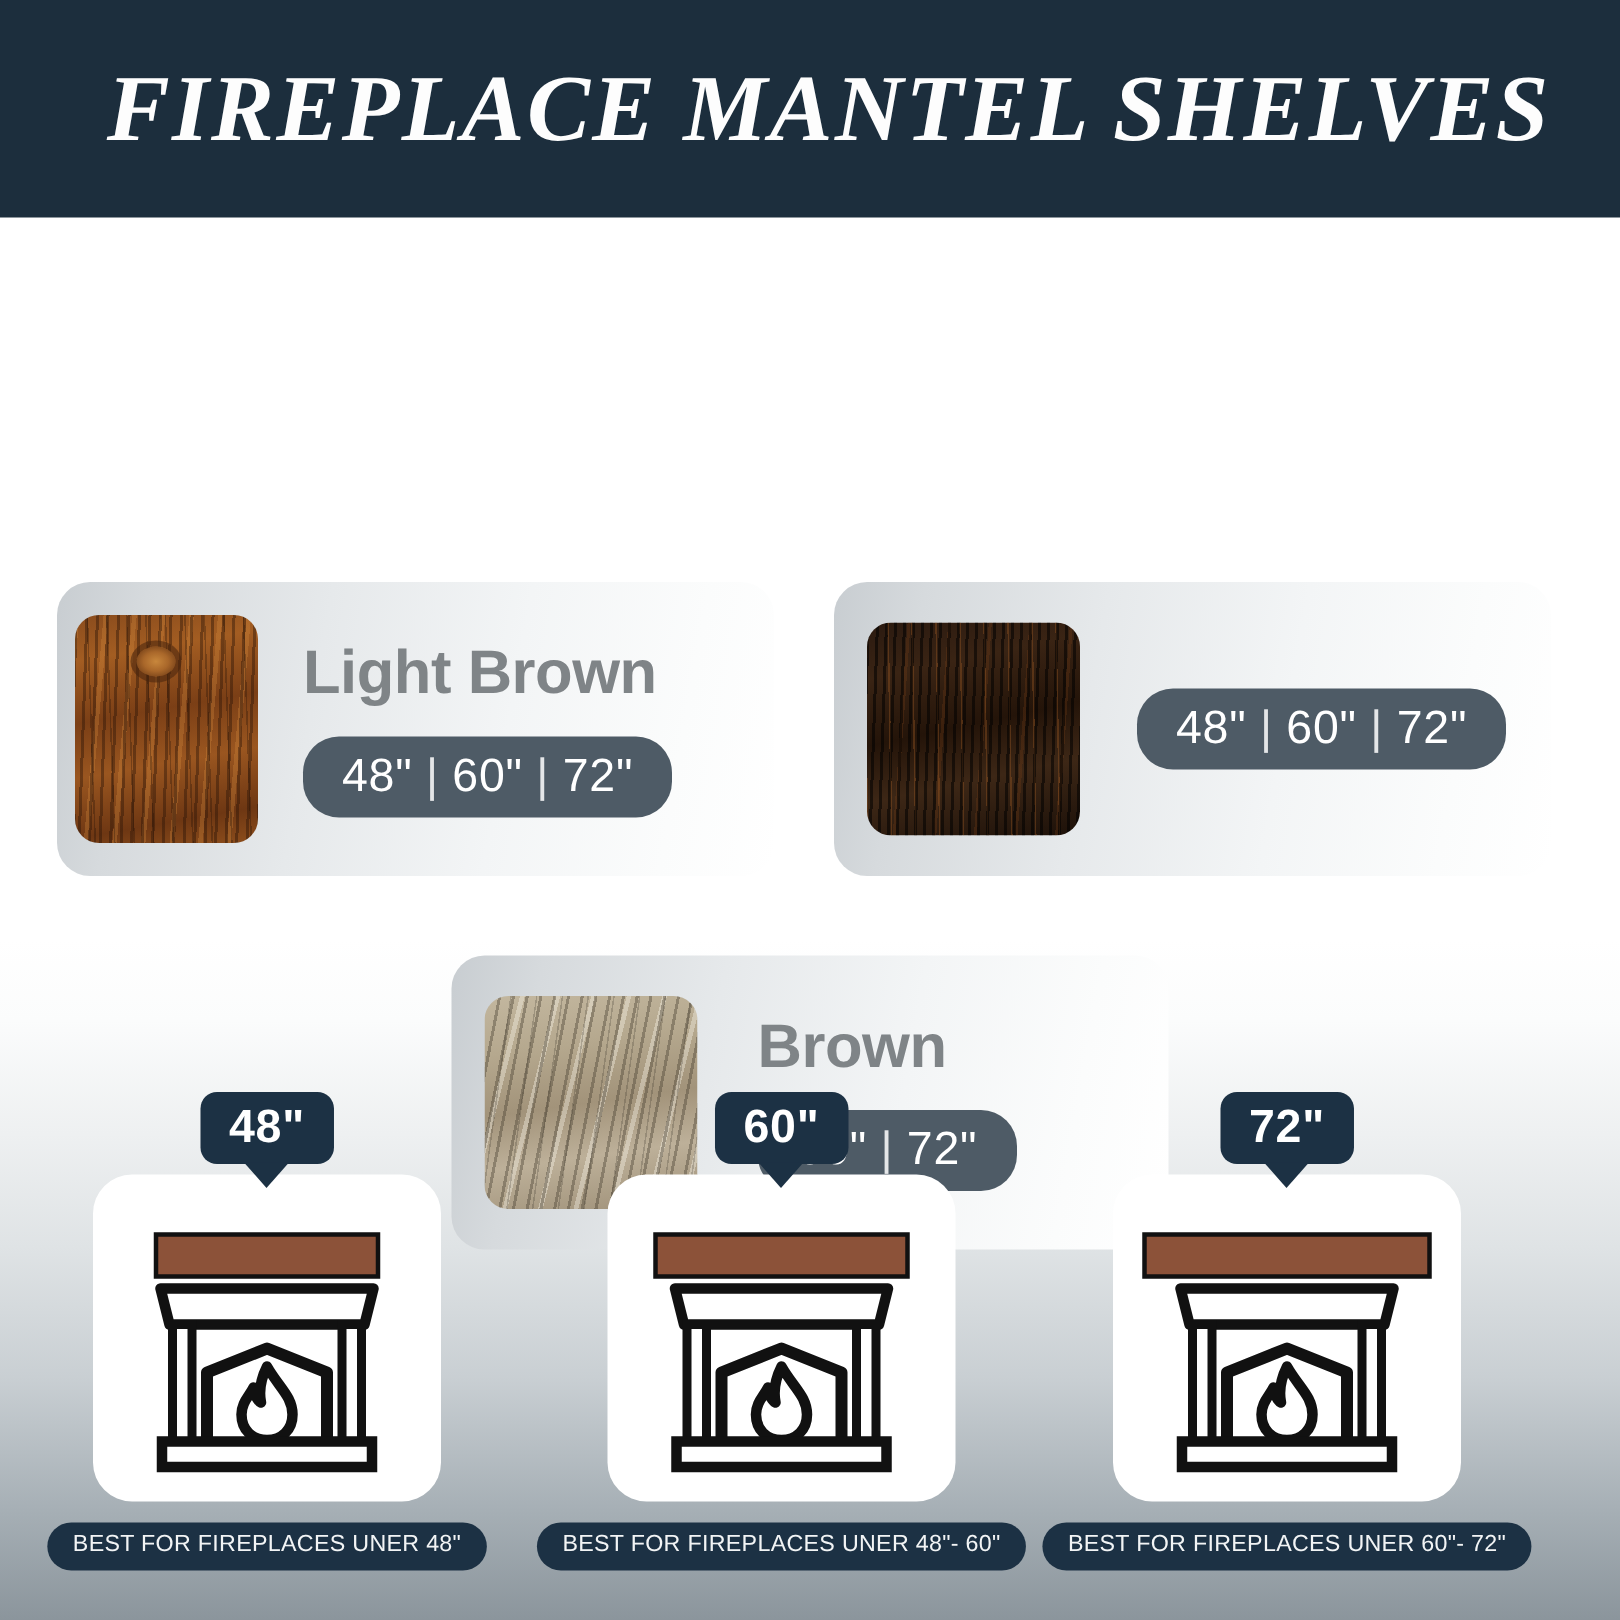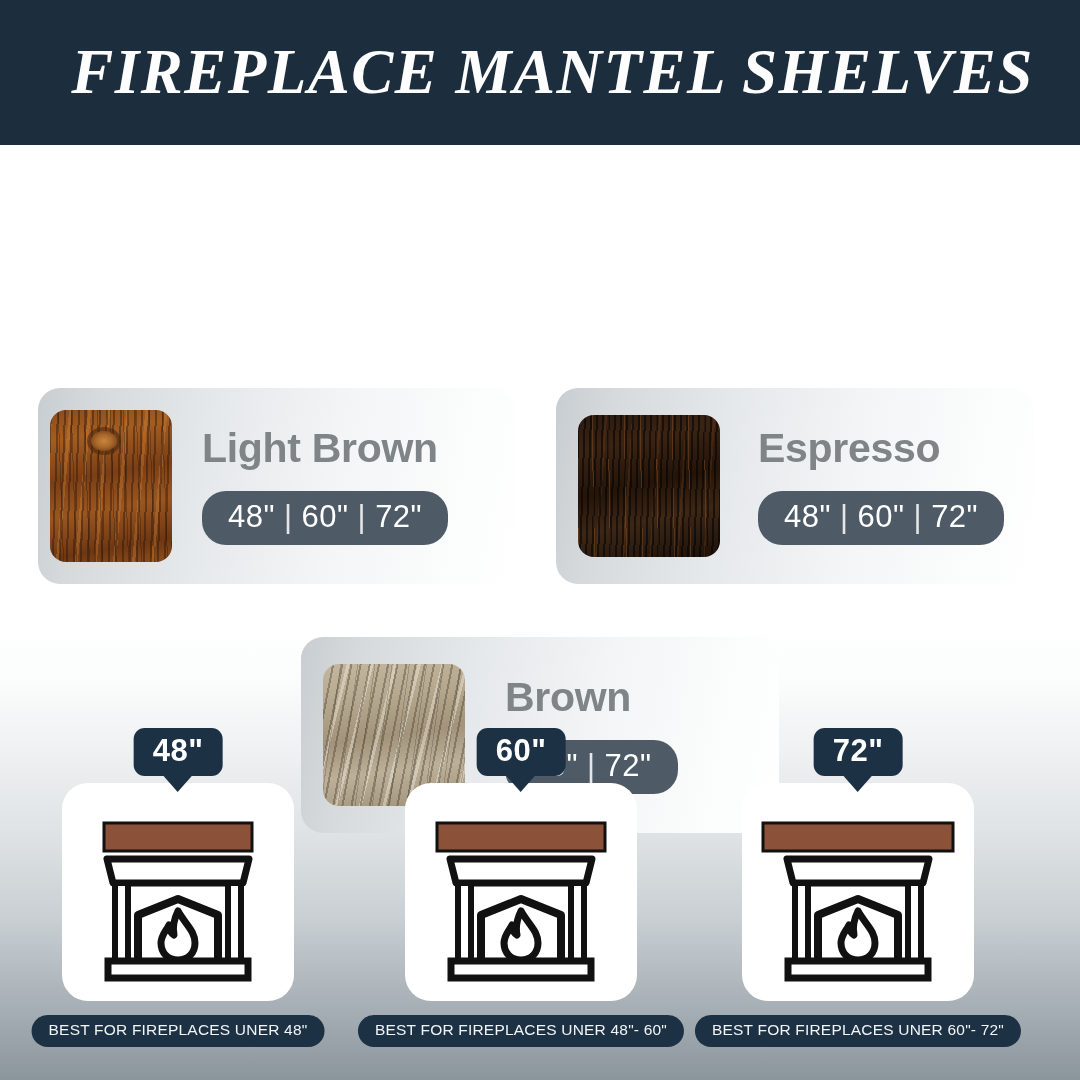--- a/index.html
+++ b/index.html
@@ -141,21 +141,20 @@
       <div class="swatch-name">Light Brown</div>
       <div class="size-pill">
         <span>48"</span><span class="sep">|</span><span>60"</span><span class="sep">|</span><span>72"</span>
       </div>
     </div>
   </div>
 
   <div class="swatch-card c2">
     <div class="swatch-chip wood-espresso"></div>
     <div class="swatch-body">
-      <div class="swatch-name">Espresso</div>
       <div class="size-pill">
         <span>48"</span><span class="sep">|</span><span>60"</span><span class="sep">|</span><span>72"</span>
       </div>
     </div>
   </div>
 
   <div class="swatch-card c3">
     <div class="swatch-chip wood-gray"></div>
     <div class="swatch-body">
       <div class="swatch-name">Brown</div>

